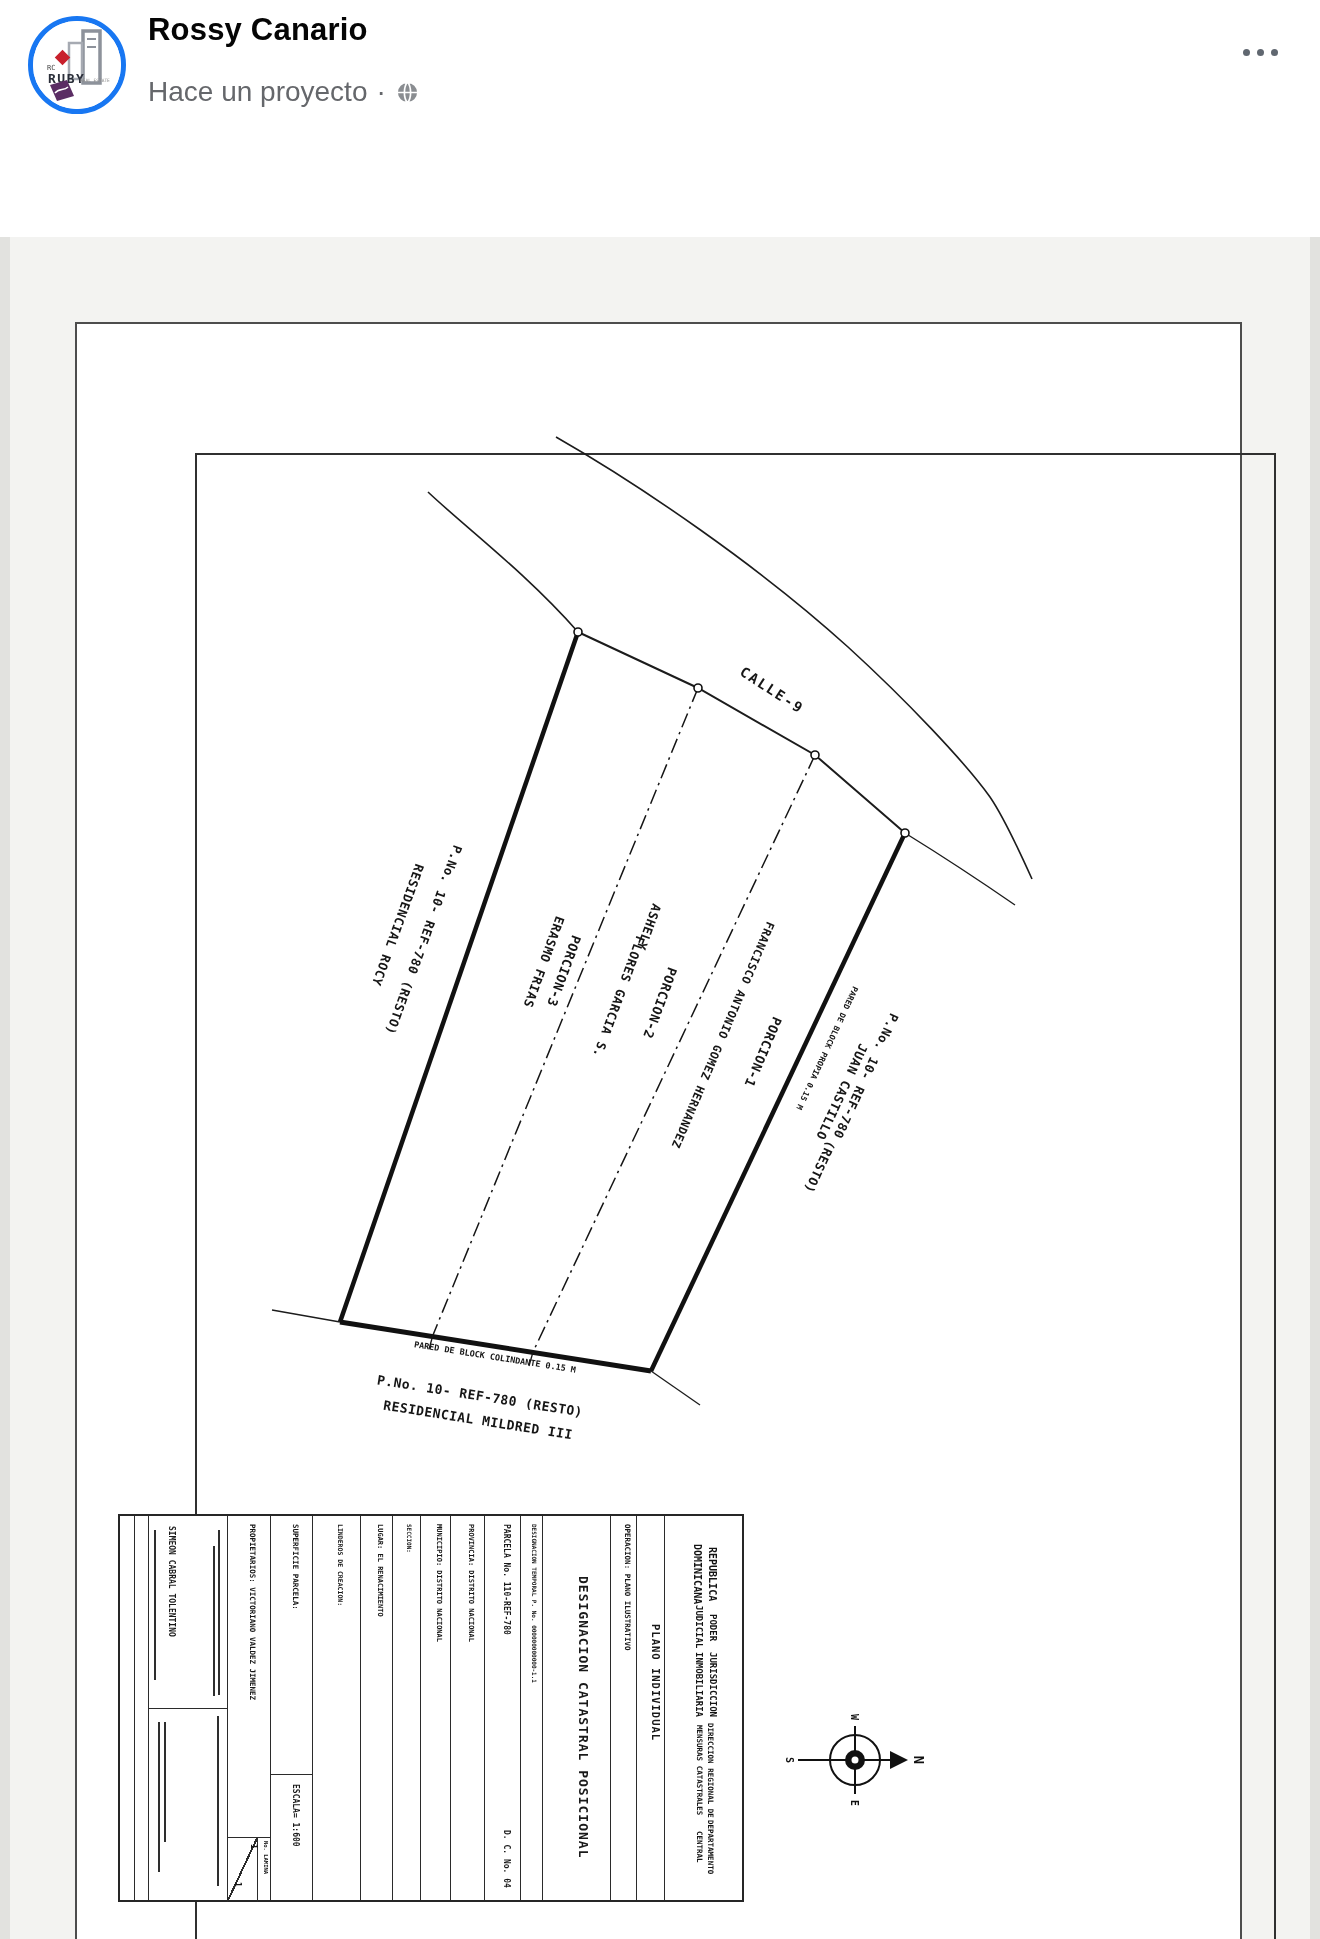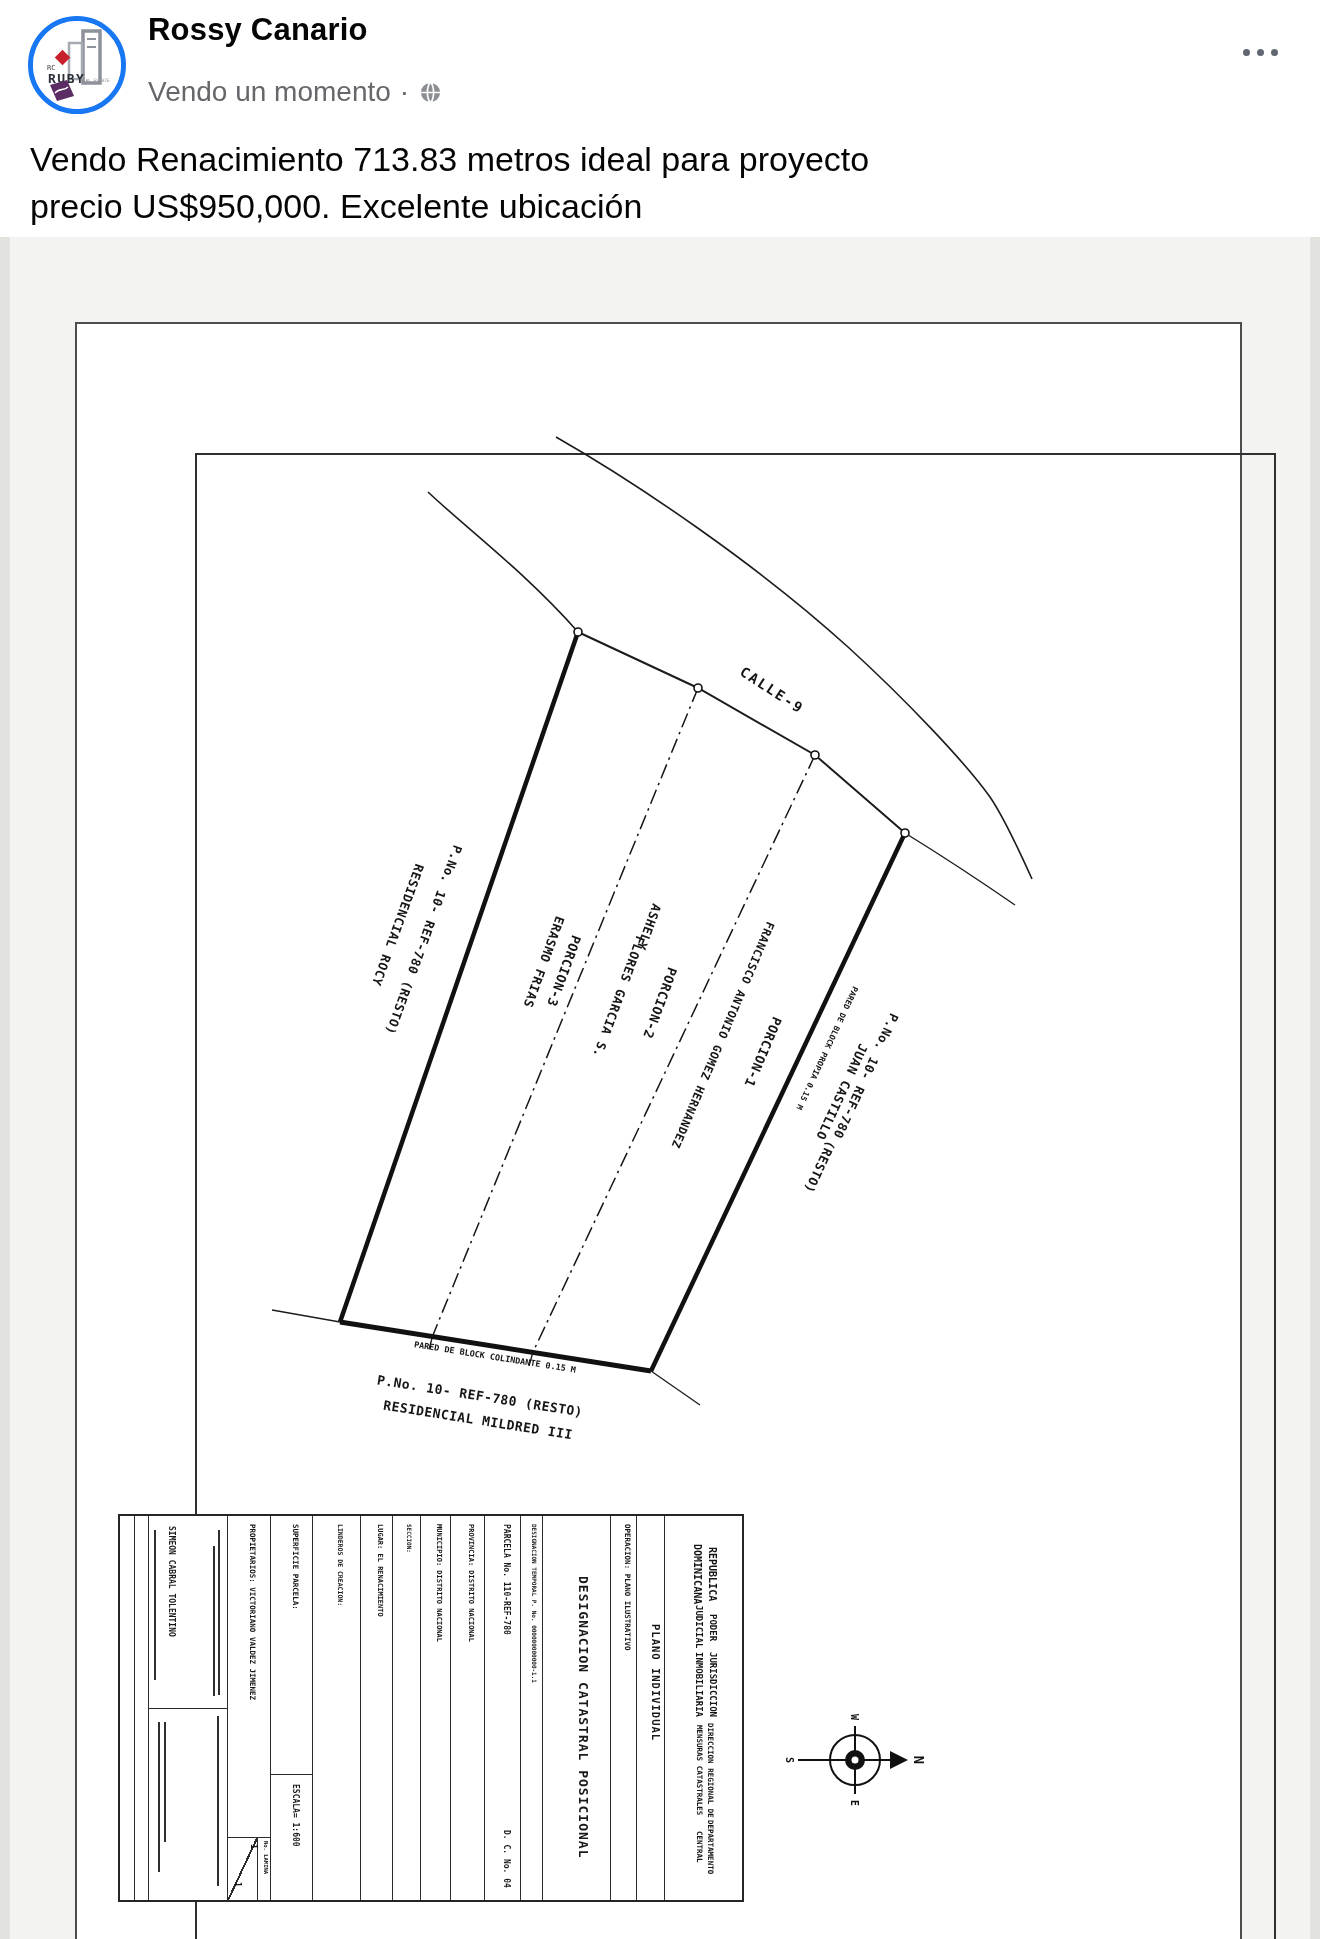--- a/index.html
+++ b/index.html
@@ -45,35 +45,31 @@
       <rect x="24" y="31" width="11" height="11" fill="#c8202c" transform="rotate(45 29.5 36.5)"></rect>
       <text x="14" y="49" font-family="DejaVu Sans Mono, monospace" font-size="7" fill="#444">RC</text>
       <text x="15" y="62" font-family="DejaVu Sans Mono, monospace" font-size="13" font-weight="bold" fill="#2b2f3a" letter-spacing="1.5">RUBY</text>
       <text x="47" y="61" font-family="DejaVu Sans Mono, monospace" font-size="4.5" fill="#8a8a8a">REAL ESTATE</text>
       <polygon points="17,64 34,59 41,75 24,80" fill="#5b2d64"></polygon>
       <path d="M22,72 C26,67 31,70 35,66" stroke="#fff" stroke-width="1.5" fill="none"></path>
     </svg>
   </div>
   <div id="author">Rossy Canario</div>
   <div id="meta">
-    <span>Vendo un momento</span>
+    <span>Hace un proyecto</span>
     <span>·</span>
     <svg width="25" height="25" viewBox="0 0 24 24">
       <circle cx="12" cy="12" r="10" fill="#8a8d91"></circle>
       <path d="M12 2 a10 10 0 0 1 0 20 a10 10 0 0 1 0 -20 M2 12 h20 M12 2 c-4 5 -4 15 0 20 M12 2 c4 5 4 15 0 20" stroke="#ffffff" stroke-width="1.6" fill="none"></path>
     </svg>
   </div>
   <div id="menu" title="">
     <span class="dot"></span>
     <span class="dot"></span>
     <span class="dot"></span>
-  </div>
-  <div id="body-text">
-    <div>Vendo Renacimiento 713.83 metros ideal para proyecto</div>
-    <div>precio US$950,000. Excelente ubicación</div>
   </div>
 </div>
 
 <div id="photo">
   <div class="edge" style="left:0;"></div>
   <div class="edge" style="right:0;"></div>
 
   <div id="page-outer">
     <div id="page-inner"></div>
   </div>

